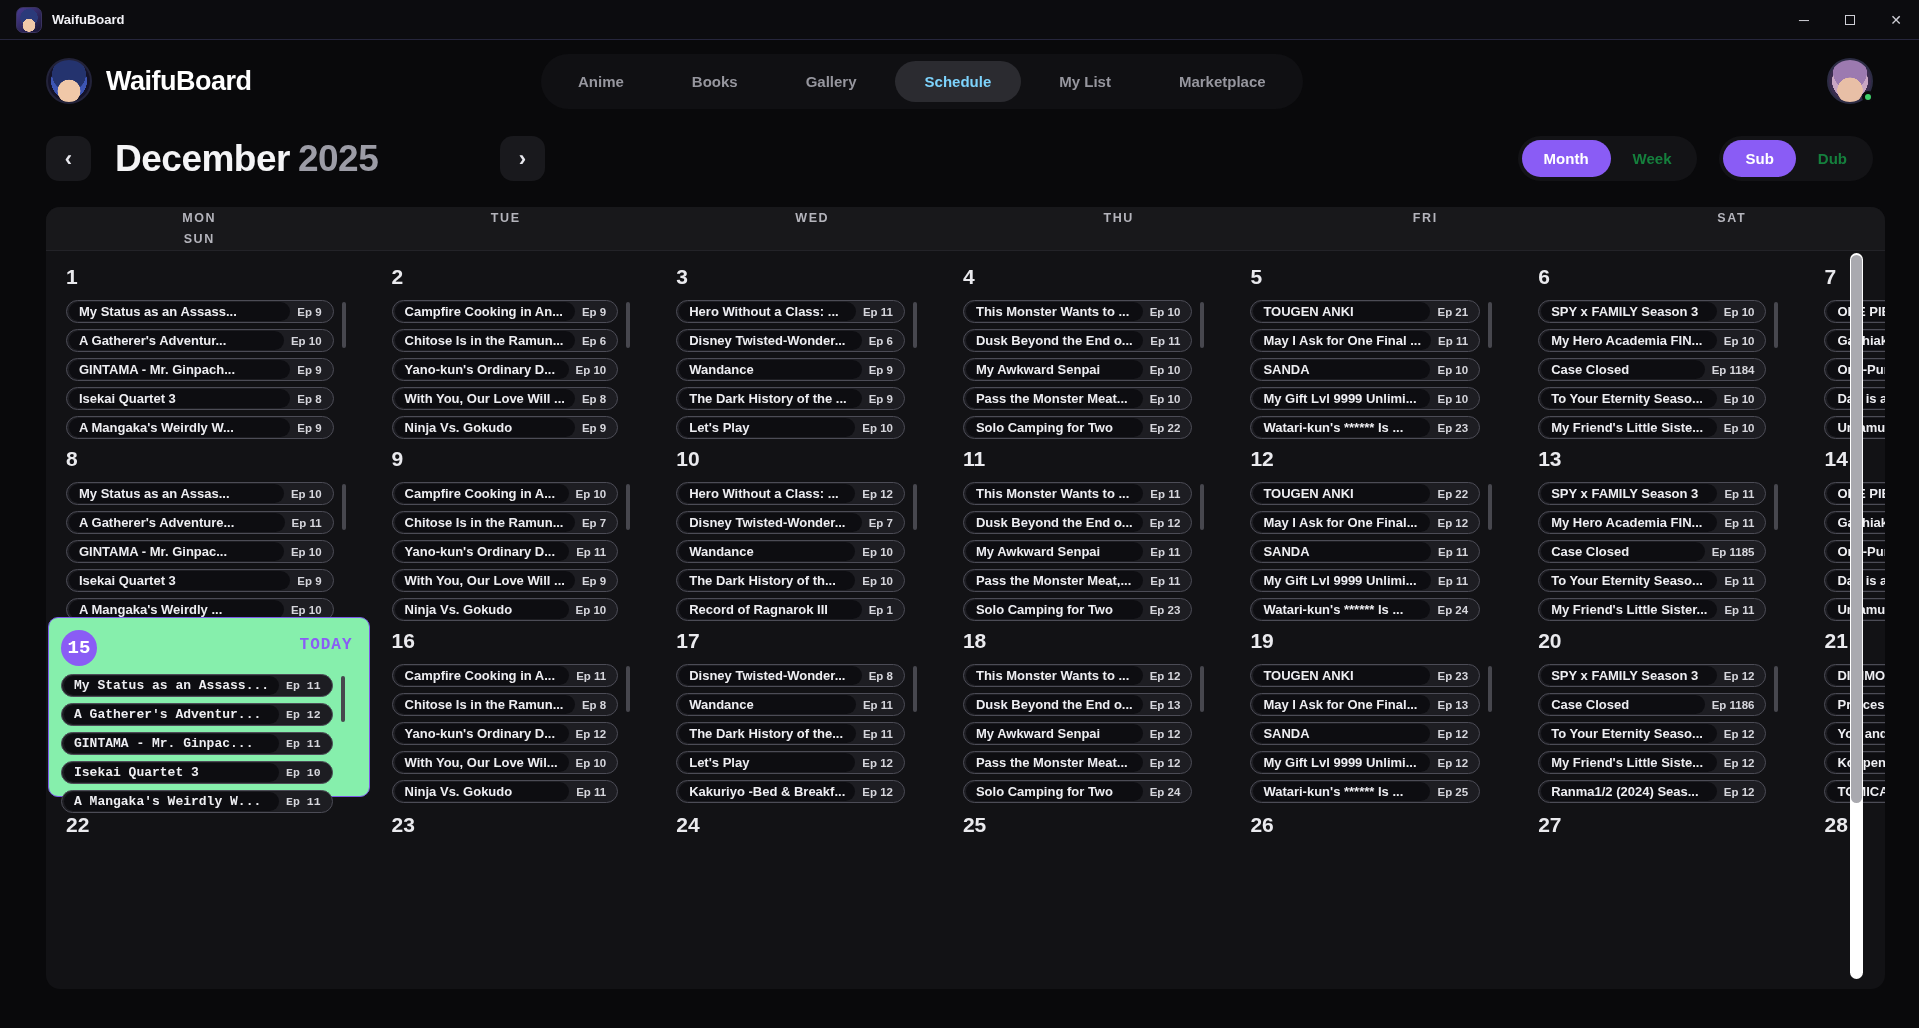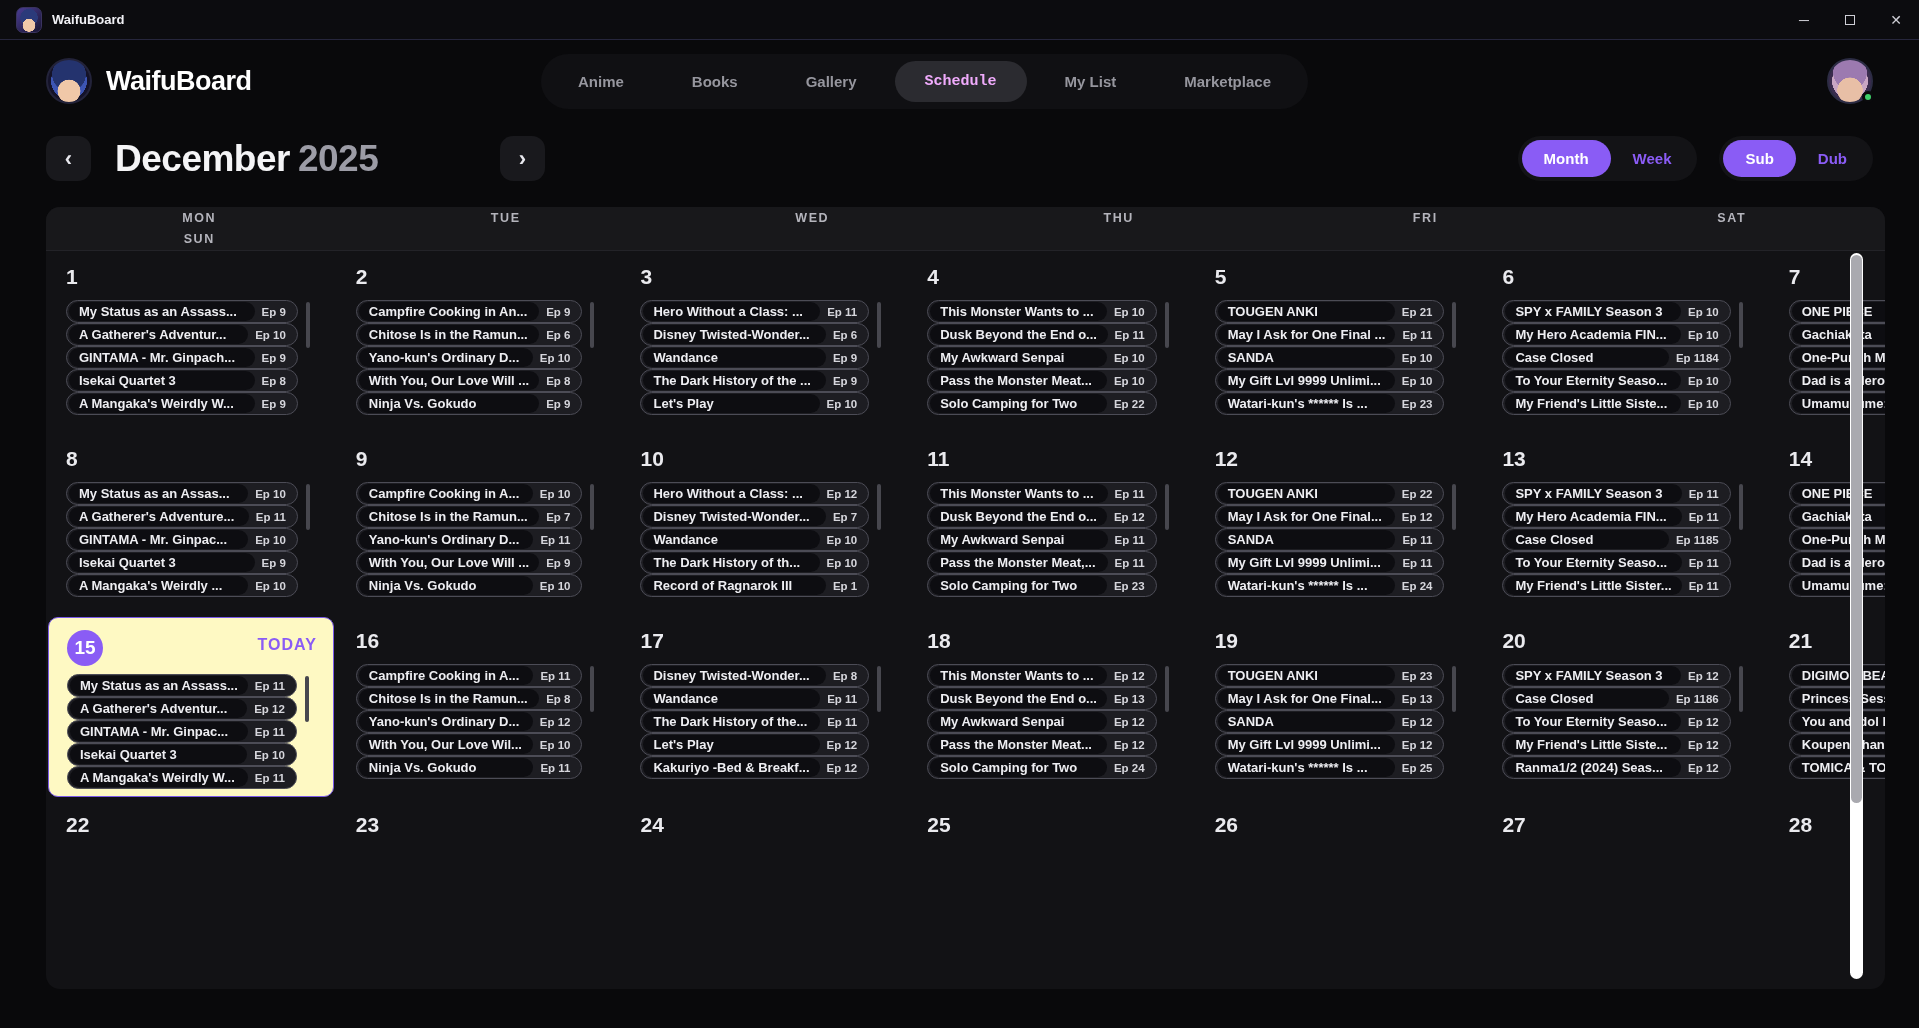--- a/index.html
+++ b/index.html
@@ -44,21 +44,21 @@
   }
   .brand-name{ font-size:27px; font-weight:800; letter-spacing:-0.5px; color:#ffffff; }
   .main-nav{
     display:flex; align-items:center; background:#101013; border-radius:999px;
     padding:7px; margin-left:195px; gap:8px;
   }
   .tab{
     border:none; background:transparent; color:#96969e; font-size:15px; font-weight:700;
     padding:12px 30px; border-radius:999px; cursor:pointer; font-family:inherit;
   }
-  .tab.active{ background:#2b2b30; color:#f0abfc;font-family:Liberation Mono, monospace; }
+  .tab.active{ background:#2b2b30; color:#7dd3fc; }
   .user-wrap{ margin-left:auto; position:relative; }
   .user-avatar{
     width:46px; height:46px; border-radius:50%; cursor:pointer; display:block;
     background:
       radial-gradient(circle at 50% 72%, #e8bfa6 0 34%, rgba(0,0,0,0) 35%),
       radial-gradient(circle at 50% 30%, #9c7ab0 0 46%, rgba(0,0,0,0) 47%),
       radial-gradient(circle at 50% 50%, #c9a6c4 0 60%, #3a2c4e 61%);
     border:2px solid #2c2c44;
   }
   .status-dot{
@@ -72,21 +72,21 @@
     color:#e8e8ee; font-size:22px; font-weight:700; cursor:pointer; line-height:1;
   }
   .month-title{ font-size:37px; font-weight:800; letter-spacing:-0.5px; margin-left:24px; width:385px; }
   .month-title .mon{ color:#f4f4f6; }
   .month-title .yr{ color:#9c9ca6; margin-left:8px; }
   .toolbar-right{ margin-left:auto; display:flex; gap:22px; }
   .seg{
     display:flex; align-items:center; background:#131316; border-radius:999px; padding:4px;
   }
   .seg-btn{
-    border:none; background:transparent; color:#8b5cf6; font-size:15px; font-weight:700;
+    border:none; background:transparent; color:#15803d; font-size:15px; font-weight:700;
     padding:10px 22px; border-radius:999px; cursor:pointer; font-family:inherit;
   }
   .seg-btn.active{ background:#8a5cf5; color:#ffffff; }
   
   .calendar-card{
     position:relative; margin:6px 34px 0 46px; height:782px;
     background:#121215; border-radius:14px; overflow:hidden;
   }
   .weekday-row{
     display:grid; grid-template-columns:repeat(6,1fr); height:44px; align-items:center;
@@ -94,43 +94,44 @@
   }
   .weekday{
     text-align:center; font-size:12.5px; font-weight:700; letter-spacing:1.6px; color:#b4b4bc;
   }
   .calendar-grid{
     display:grid; grid-template-columns:repeat(7,1fr);
     grid-template-rows:182px 182px 184px 1fr; height:737px;
   }
   .day{ padding:14px 20px 6px 20px; position:relative; border-radius:10px; }
   .day-num{ font-size:21px; font-weight:700; color:#eaeaee; margin-bottom:11px; }
-  .chips{ position:relative; display:flex; flex-direction:column; padding-right:18px; }
+  .chips{ position:relative; display:flex; flex-direction:column; gap:6px; padding-right:18px; }
   .mini-scrollbar{
     position:absolute; right:6px; top:2px; width:4px; height:46px;
     border-radius:2px; background:#47474e; cursor:grab;
   }
   .chip{
     display:flex; align-items:center; height:23px;
     border:1px solid #4c4c56; background:#1d1d22; border-radius:999px; cursor:pointer;
     min-width:0;
   }
   .chip-title{
     flex:1; min-width:0; background:#0d0d11; border-radius:999px; margin:2px;
     padding:2px 10px; font-size:13px; font-weight:700; color:#eeeef2;
     white-space:nowrap; overflow:hidden; text-overflow:ellipsis;
   }
   .chip-ep{
     flex:none; padding:0 11px 0 5px; font-size:11.5px; font-weight:700; color:#d6d6dc;
     white-space:nowrap;
   }
   
   .day.today{
-    border:1.5px solid #7a5ae8; background:#fef9c3; margin:2px;
-    padding:12px 18px 6px 18px;
+    border:1.5px solid #7a5ae8; background:#86efac; margin:2px;
+    padding:12px 18px 6px 12px;
+    font-family:Liberation Mono, monospace;
   }
   .day.today .day-num{
     width:36px; height:36px; border-radius:50%; background:#8a5cf5; color:#fff;
     display:flex; align-items:center; justify-content:center; font-size:19px; margin-bottom:8px;
   }
   .today-badge{
     position:absolute; top:18px; right:16px; font-size:16px; font-weight:800;
     letter-spacing:1px; color:#8a5cf5;
   }
   

